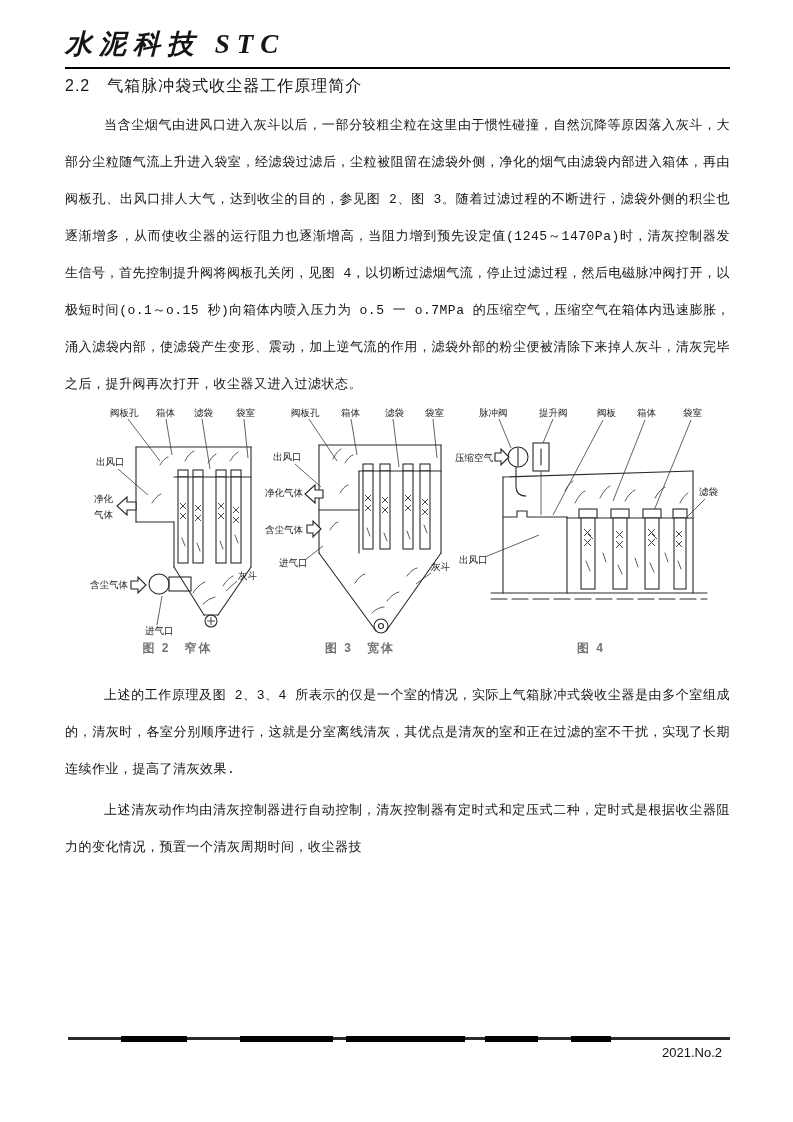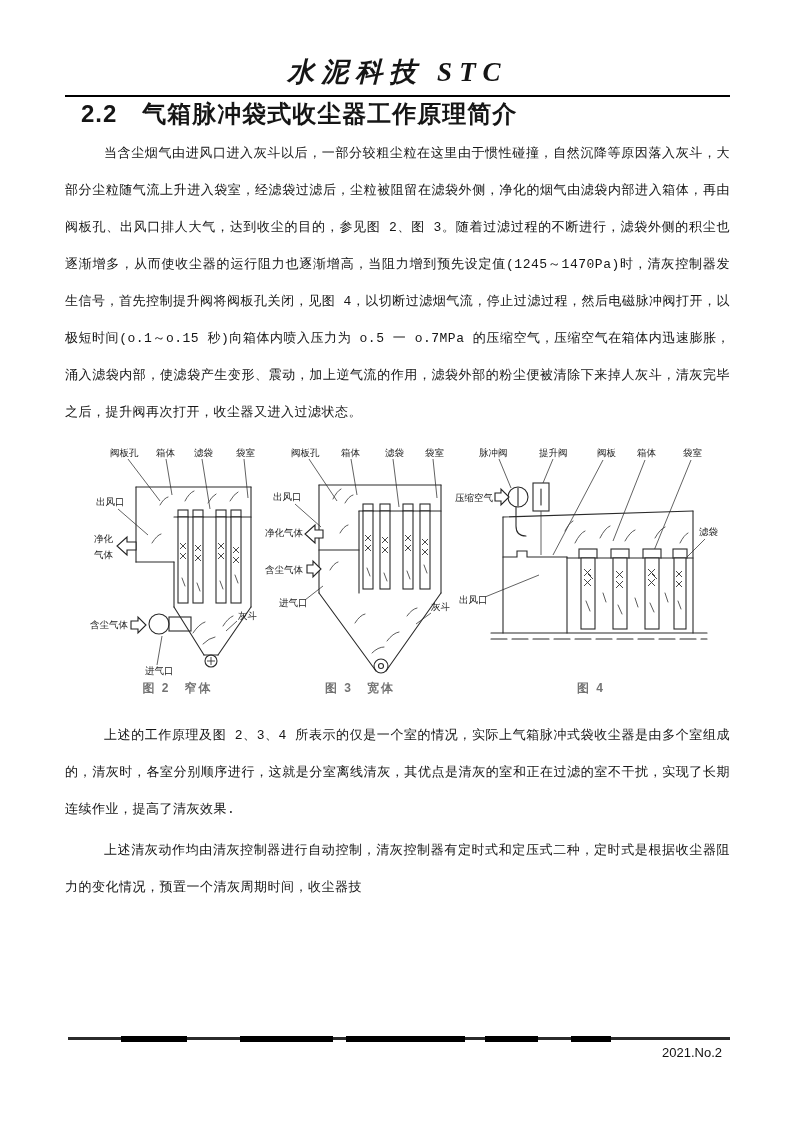--- a/index.html
+++ b/index.html
@@ -3,37 +3,37 @@
 <meta charset="utf-8">
 <style>
   html,body{margin:0;padding:0;background:#e8e8e8;}
   .page{
     position:relative;width:793px;height:1122px;background:#ffffff;
     margin:0 auto;overflow:hidden;color:#151515;
     font-family:"Liberation Serif",serif;
   }
   .content{position:relative;margin:0 63px 0 65px;width:665px;}
   .journal-header{
-    text-align:center;padding-top:56px;font-size:27px;line-height:32px;
+    text-align:left;padding-top:28px;font-size:27px;line-height:32px;
     font-style:italic;font-weight:bold;letter-spacing:7px;
     font-family:"Liberation Serif",serif;
   }
   .header-rule{height:0;border-top:2px solid #000;margin-top:7px;}
   .section-heading{
-    font-family:"Liberation Sans",sans-serif;font-weight:bold;
-    font-size:24px;line-height:27px;margin:3px 0 0 16px;letter-spacing:1px;
+    font-family:"Liberation Sans",sans-serif;font-weight:normal;
+    font-size:16px;line-height:27px;margin:3px 0 0 0;letter-spacing:1px;
   }
   .body-para{
     font-size:13px;line-height:37px;text-align:justify;
     text-indent:39px;margin:8px 0 0 0;letter-spacing:0.5px;
     font-family:Liberation Mono, monospace;
   }
   .para-2{margin-top:20px;}
   .para-3{margin-top:4px;}
-  .figures-row{display:flex;margin:12px 0 0 25px;align-items:flex-end;}
+  .figures-row{display:flex;margin:0 0 0 25px;align-items:flex-end;}
   figure{margin:0;padding:0;}
   figcaption{
     text-align:center;font-size:12px;font-weight:bold;margin-top:0;
     font-family:"Liberation Sans",sans-serif;letter-spacing:2px;color:#737373;
   }
   svg{display:block;}
   .ln{fill:none;stroke:#2a2a2a;stroke-width:1.1;stroke-linecap:round;}
   .ld{fill:none;stroke:#3a3a3a;stroke-width:0.8;}
   .fl{fill:none;stroke:#4a4a4a;stroke-width:0.9;stroke-linecap:round;}
   .xm{fill:none;stroke:#333;stroke-width:0.9;}

